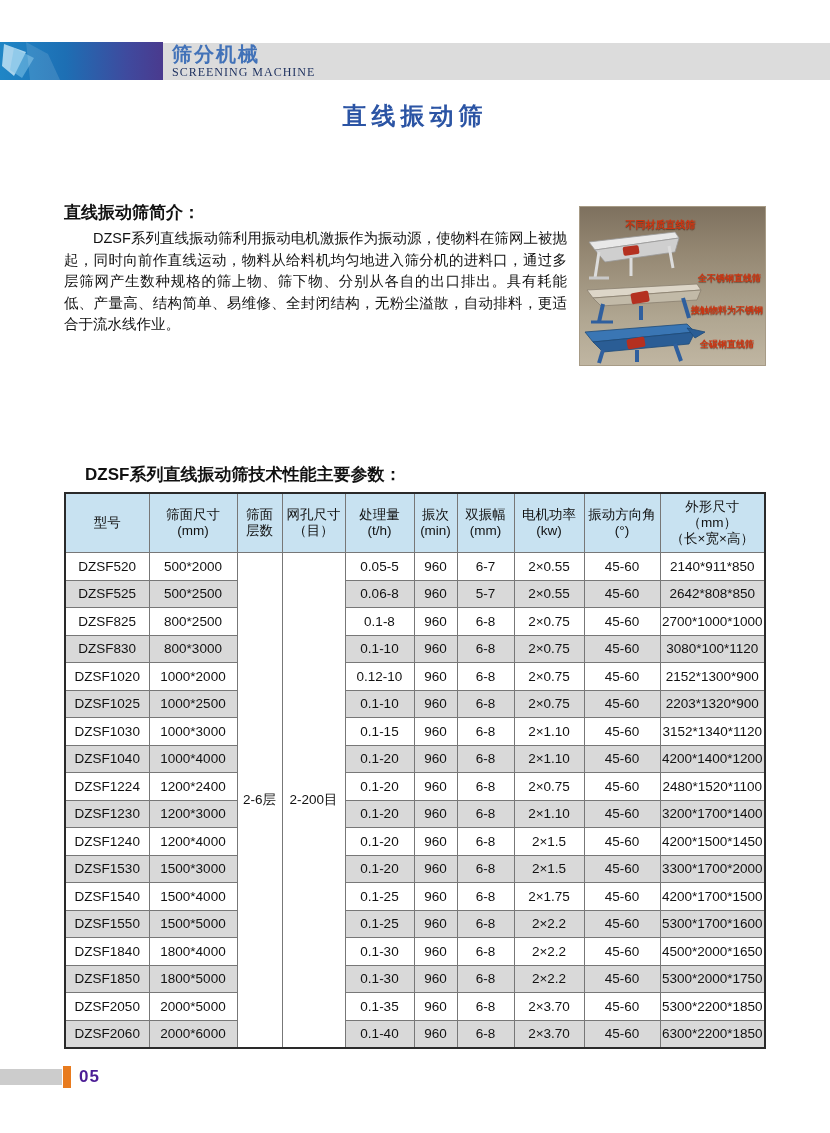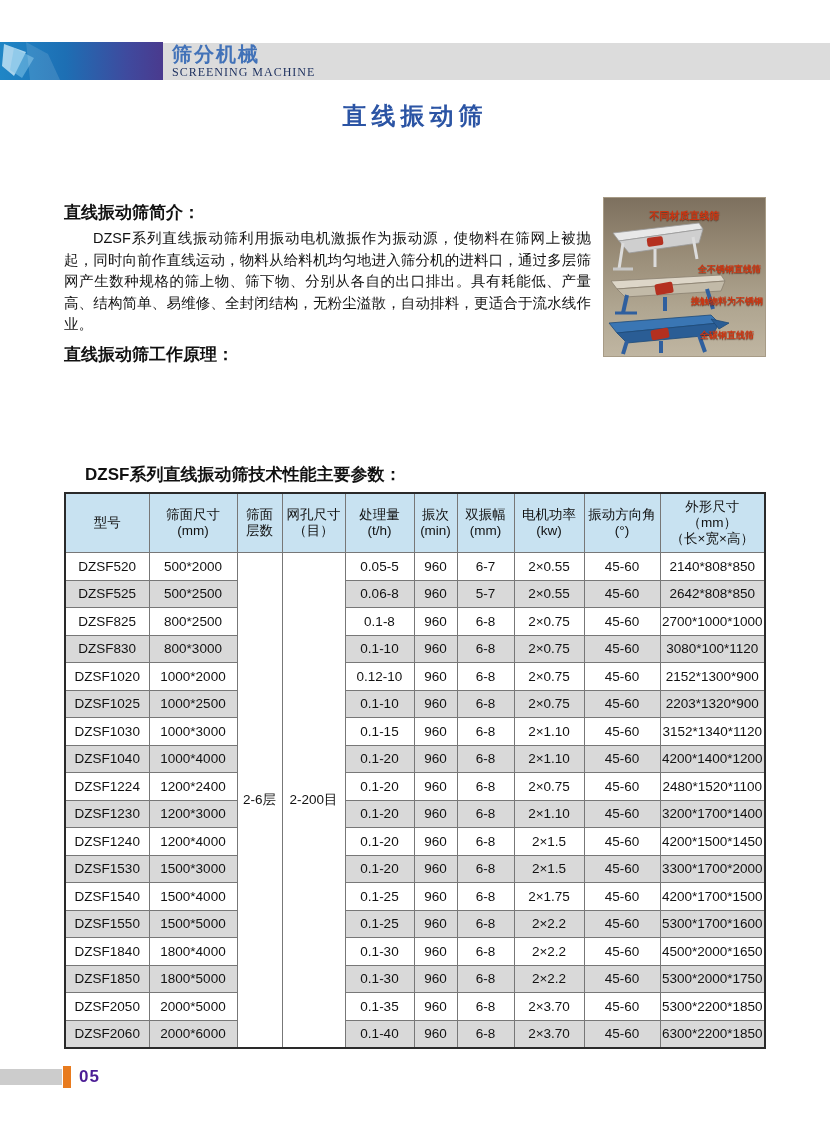--- a/index.html
+++ b/index.html
@@ -19,21 +19,21 @@
   .brand-en{font-family:"Liberation Serif","DejaVu Serif",serif;font-size:12px;color:#1c2f5e;letter-spacing:1px;display:block;line-height:14px;}
   
   .page-title{position:absolute;top:100px;left:0;width:830px;text-align:center;
     font-size:24px;font-weight:bold;color:#2b54a4;letter-spacing:5px;}
   
   .content{position:absolute;top:186px;left:64px;width:702px;font-size:14.5px;line-height:21.5px;}
   .section-heading{font-size:17px;font-weight:bold;margin:16px 0 4px 0;line-height:22px;}
   .para{margin:0 0 6px 0;text-indent:2em;text-align:justify;}
   .heading2{margin-top:8px;}
   
-  .product-panel{float:right;width:163px;height:160px;margin:11px 0 4px 12px;position:relative;
+  .product-panel{float:right;width:187px;height:160px;margin:20px 0 4px 12px;position:relative;
     background:linear-gradient(180deg,#7d705e 0%,#958873 30%,#b0a691 70%,#c0b6a2 100%);
     box-shadow:0 0 0 1px #a79b86 inset;}
   .panel-label{position:absolute;color:#cc3512;font-weight:bold;font-size:9px;letter-spacing:0px;
     text-shadow:0 1px 1px rgba(60,20,0,.6);white-space:nowrap;}
   .lbl-top{top:8px;left:0;width:163px;text-align:center;font-size:10px;}
   .lbl-1{top:62px;right:5px;}
   .lbl-2{top:94px;right:3px;}
   .lbl-3{top:128px;right:12px;}
   
   .table-title{position:absolute;top:463px;left:64px;font-size:17px;font-weight:bold;margin-left:21px;}
@@ -108,21 +108,20 @@
     </svg>
     <div class="panel-label lbl-top">不同材质直线筛</div>
     <div class="panel-label lbl-1">全不锈钢直线筛</div>
     <div class="panel-label lbl-2">接触物料为不锈钢</div>
     <div class="panel-label lbl-3">全碳钢直线筛</div>
   </div>
 
   <h3 class="section-heading">直线振动筛简介：</h3>
   <p class="para">DZSF系列直线振动筛利用振动电机激振作为振动源，使物料在筛网上被抛起，同时向前作直线运动，物料从给料机均匀地进入筛分机的进料口，通过多层筛网产生数种规格的筛上物、筛下物、分别从各自的出口排出。具有耗能低、产量高、结构简单、易维修、全封闭结构，无粉尘溢散，自动排料，更适合于流水线作业。</p>
 
-  <h3 class="section-heading heading2">直线振动筛工作原理：</h3>
 </div>
 
 <div class="table-title">DZSF系列直线振动筛技术性能主要参数：</div>
 
 <table class="spec">
   <colgroup>
     <col style="width:84px">
       <col style="width:88px">
       <col style="width:45px">
       <col style="width:63px">
@@ -160,21 +159,21 @@
       <tr>
         <td>DZSF520</td>
         <td>500*2000</td>
         <td class="merged" rowspan="18">2-6层</td>
         <td class="merged" rowspan="18">2-200目</td>
         <td>0.05-5</td>
         <td>960</td>
         <td>6-7</td>
         <td>2×0.55</td>
         <td>45-60</td>
-        <td>2140*808*850</td>
+        <td>2140*911*850</td>
       </tr>
       <tr>
         <td class="alt">DZSF525</td>
         <td class="alt">500*2500</td>
         <td class="alt">0.06-8</td>
         <td class="alt">960</td>
         <td class="alt">5-7</td>
         <td class="alt">2×0.55</td>
         <td class="alt">45-60</td>
         <td class="alt">2642*808*850</td>

